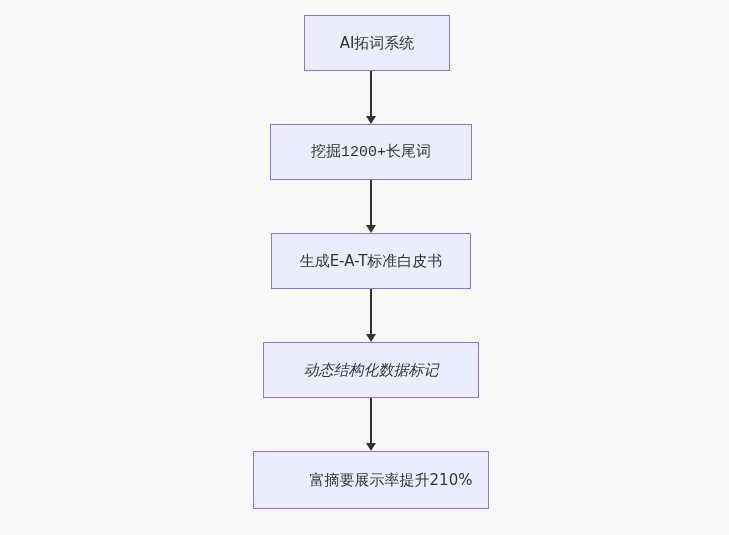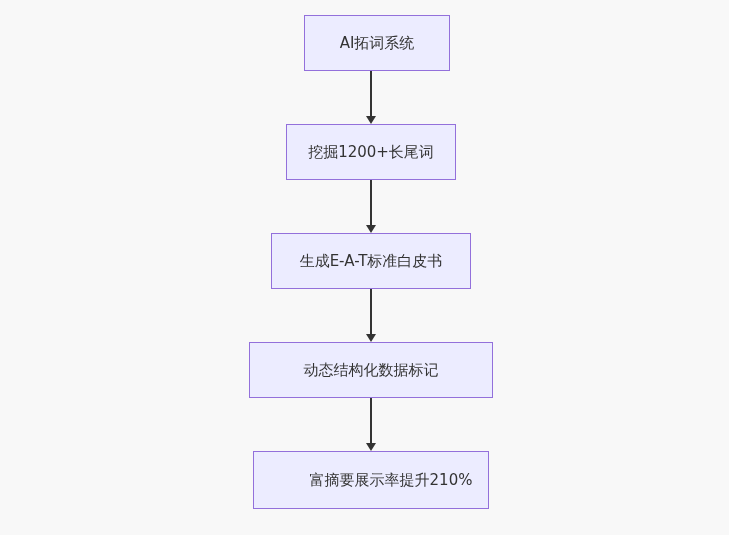--- a/index.html
+++ b/index.html
@@ -31,23 +31,23 @@
     border: 1.5px solid var(--node-border, #9370DB);
     display: flex;
     align-items: center;
     justify-content: center;
     color: var(--text, #333333);
     font-size: 15px;
     line-height: 1;
     white-space: nowrap;
   }
   .n1 { width: 146px; margin-left: 12px; }
-  .n2 { width: 170px; }
+  .n2 { width: 202px; font-family: Liberation Mono, monospace; }
   .n3 { width: 200px; }
-  .n4 { width: 244px; }
+  .n4 { width: 216px; font-style: italic; }
   .n5 { width: 236px; height: 58px; padding-left: 40px; }
   .edge {
     height: 53px;
     display: flex;
     flex-direction: column;
     align-items: center;
   }
   .edge-line {
     width: 2px;
     flex: 1 1 auto;

